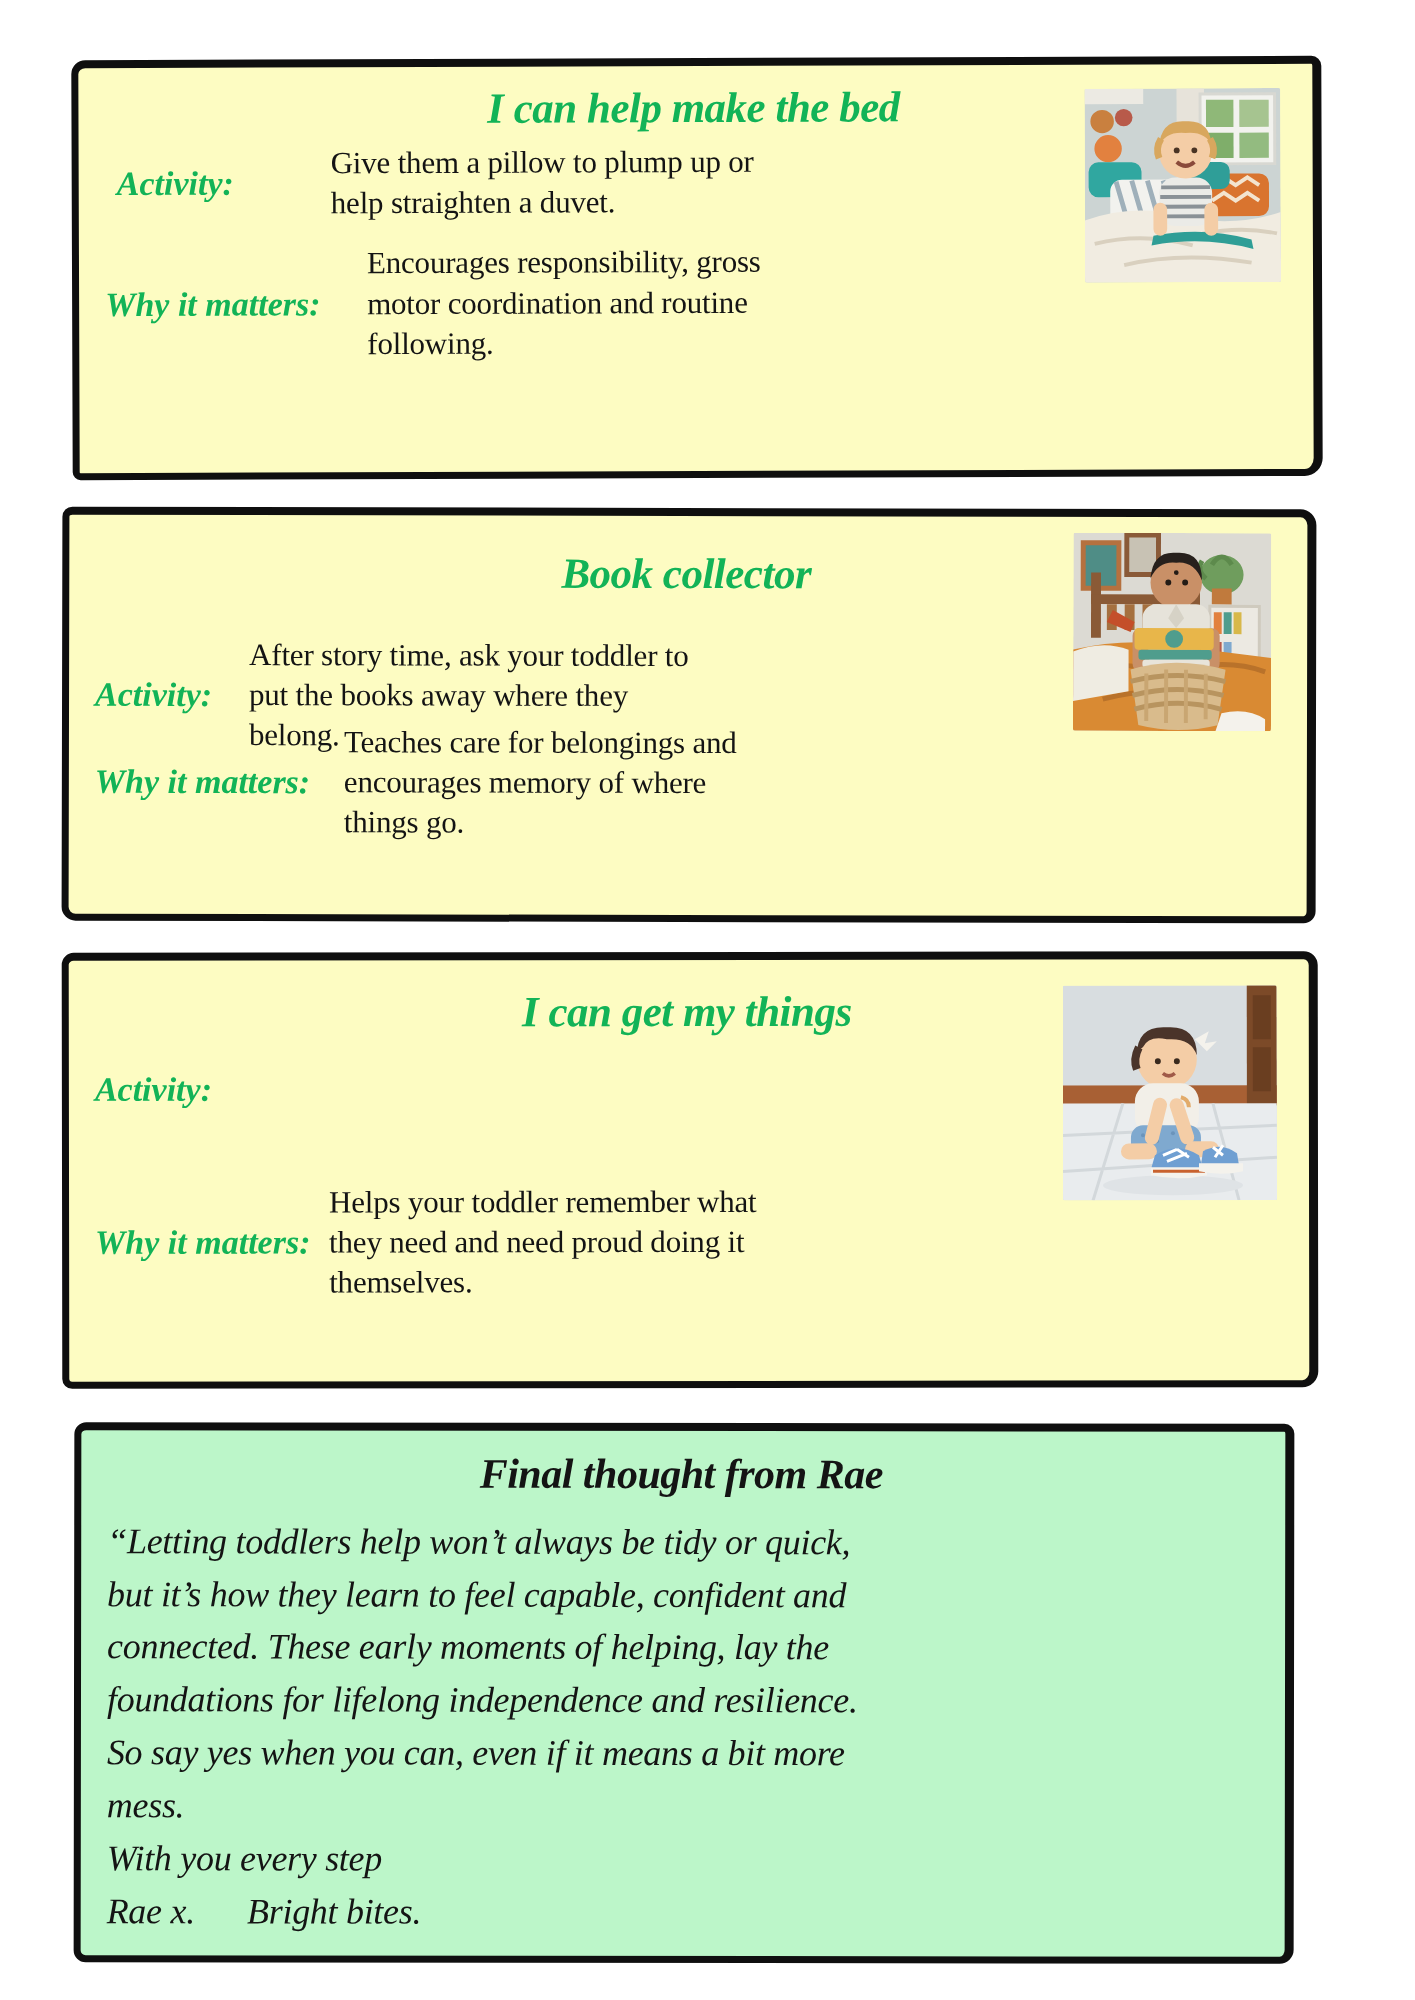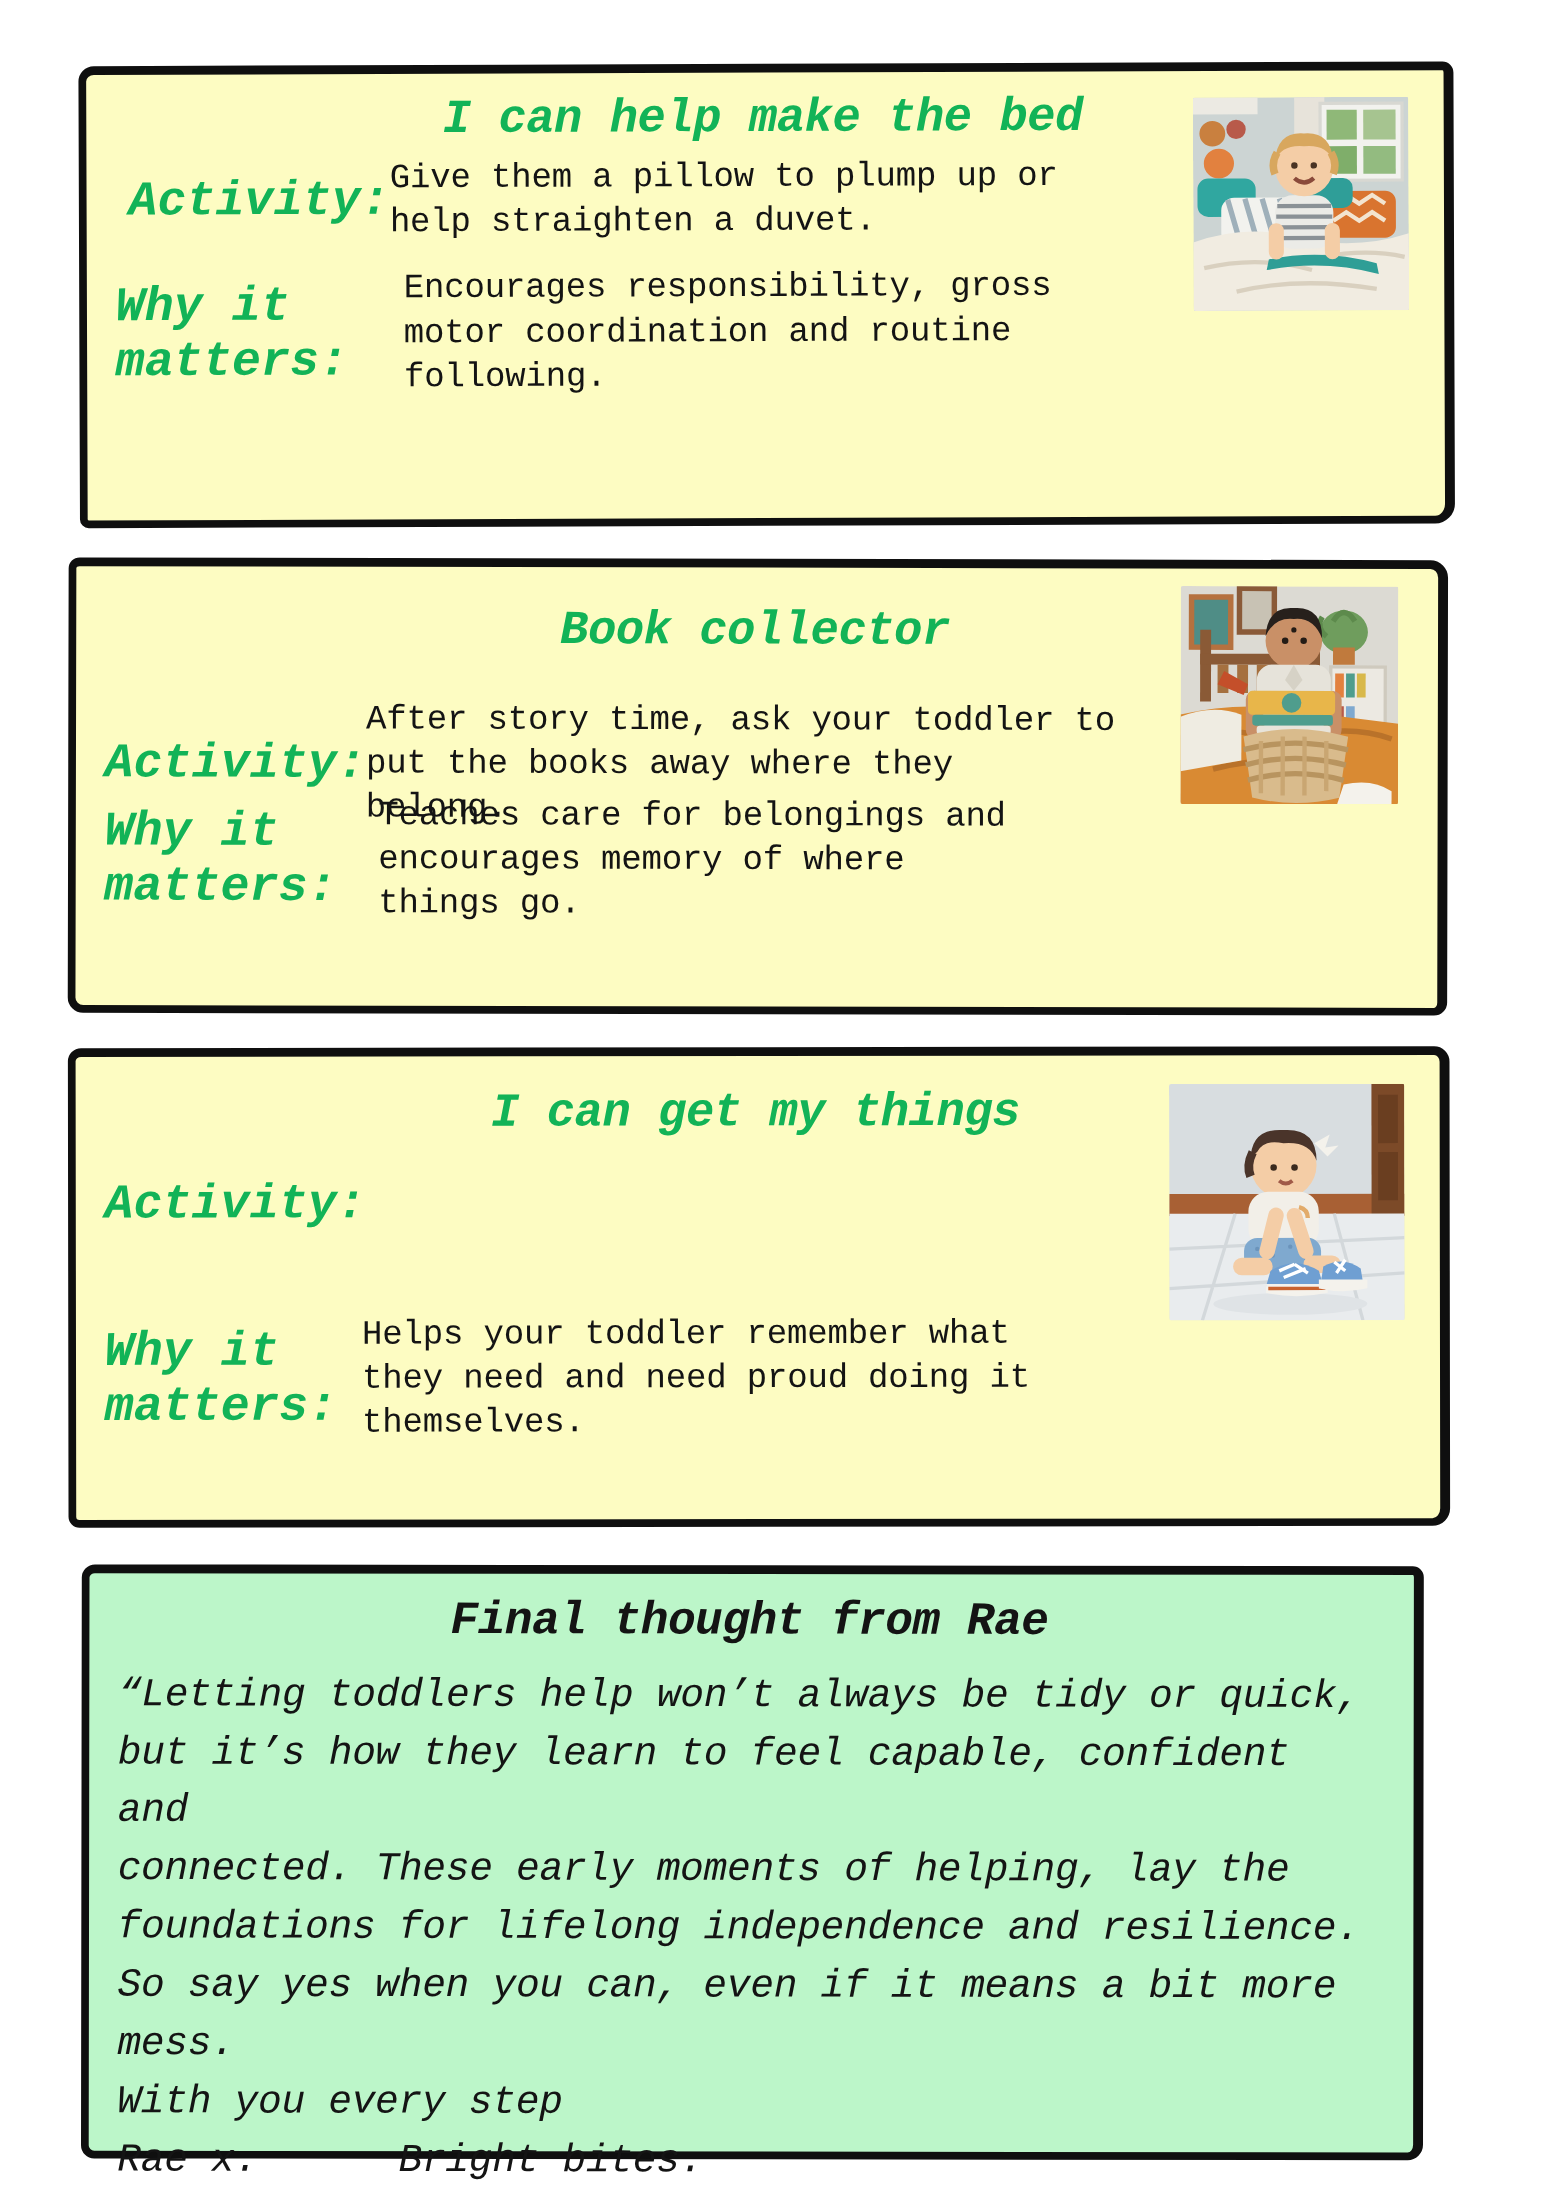--- a/index.html
+++ b/index.html
@@ -1,20 +1,20 @@
 <!DOCTYPE html>
 <html><head>
 <meta charset="utf-8">
 <style>
   html,body{margin:0;padding:0;background:#ffffff;}
   .page{
     position:relative;
     width:1415px;height:2000px;
     background:#ffffff;
-    font-family:Liberation Mono, monospace;
+    font-family:Liberation Serif, serif;
     color:#161616;
     overflow:hidden;
   }
   .card{
     position:absolute;
     box-sizing:border-box;
     background:#FDFCC2;
     border:7px solid #0f0f0f;
     border-top-width:8px;
     border-right-width:9px;
@@ -37,21 +37,21 @@
   }
   .final-title{
     margin:0;text-align:center;
     font-size:42px;line-height:1.3;
     font-weight:bold;font-style:italic;
     color:#141414;letter-spacing:-0.5px;
   }
   .row{display:flex;align-items:center;}
   .label{
     font-weight:bold;font-style:italic;
-    color:#12B357;font-size:44px;
+    color:#12B357;font-size:34px;
     flex:0 0 auto;
   }
   .bodytext{
     margin:0;font-size:31px;line-height:1.3;
     white-space:pre-line;color:#141414;
     letter-spacing:-0.2px;
   }
   
   .card1 .row-activity{margin-top:6px;}
   .card1 .row-activity .label{flex-basis:214px;padding-left:12px;}

